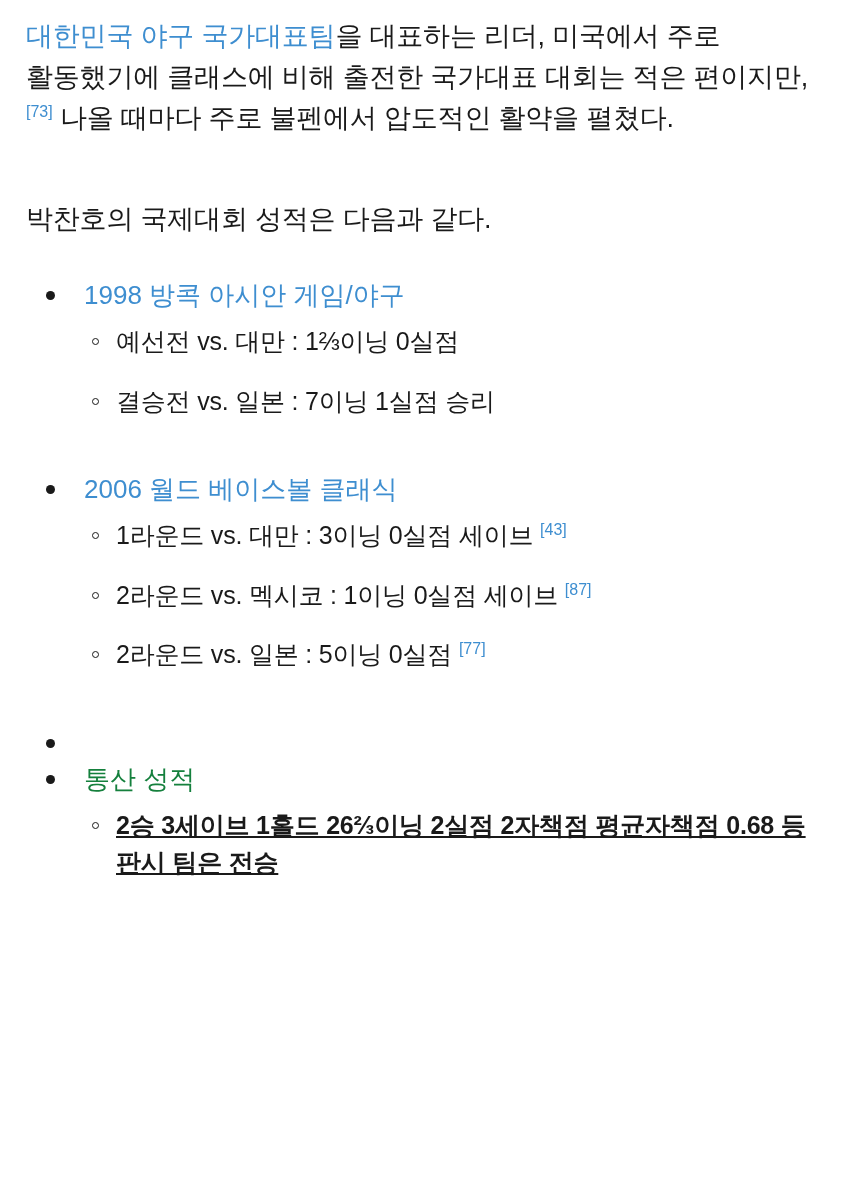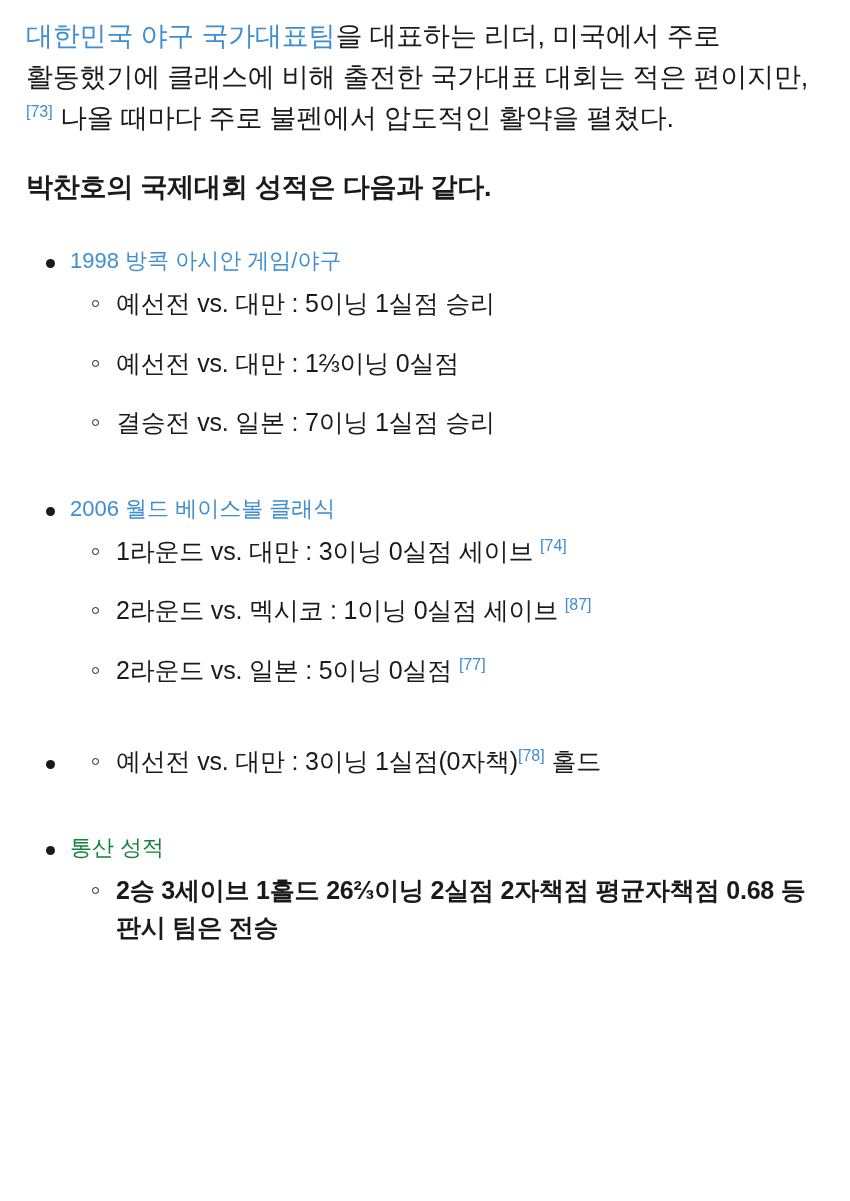--- a/index.html
+++ b/index.html
@@ -20,22 +20,21 @@
     padding: 8px 24px 20px 26px;
   }
   p.para {
     font-size: 27px;
     line-height: 1.52;
     margin: 8px 0 0 0;
     letter-spacing: -0.2px;
     word-break: keep-all;
   }
   p.para.second {
-    margin-top: 28px;
-    font-weight: bold;
+    margin-top: 60px;
   }
   a.link {
     color: #3e8ed0;
     text-decoration: none;
   }
   sup.ref {
     font-size: 16px;
     color: #3e8ed0;
     vertical-align: super;
     line-height: 0;
@@ -54,23 +53,24 @@
     content: "";
     position: absolute;
     left: -24px;
     top: 17px;
     width: 9px;
     height: 9px;
     border-radius: 50%;
     background: #1a1a1a;
   }
   .item1-title {
-    font-size: 22px;
+    font-size: 26px;
     line-height: 1.5;
     padding: 2px 0;
+    margin-left: 14px;
   }
   .item1-title.plain {
     color: #15803d;
   }
   ul.lvl2 {
     list-style: none;
     margin: 6px 0 0 0;
     padding: 0 0 0 46px;
   }
   ul.lvl2 > li.item2 {
@@ -89,20 +89,21 @@
     height: 7px;
     border-radius: 50%;
     border: 1.6px solid #1a1a1a;
     background: transparent;
     box-sizing: border-box;
   }
   li.item2.bold {
     font-weight: bold;
     line-height: 1.6;
     margin-bottom: 0;
+    text-decoration: underline;
   }
   .group-gap {
     height: 26px;
   }
 </style>
 </head>
 <body>
 
 <div class="page">
 
@@ -112,45 +113,41 @@
 
   <p class="para second">박찬호의 국제대회 성적은 다음과 같다.</p>
 
   <ul class="lvl1">
 
     <li class="item1">
       <div class="item1-title">
         <a class="link" href="#">1998 방콕 아시안 게임/야구</a>
       </div>
       <ul class="lvl2">
-        <li class="item2"><span>예선전 vs. 대만 : 5이닝 1실점 승리</span></li>
         <li class="item2"><span>예선전 vs. 대만 : 1⅔이닝 0실점</span></li>
         <li class="item2"><span>결승전 vs. 일본 : 7이닝 1실점 승리</span></li>
       </ul>
     </li>
 
     <div class="group-gap"></div>
 
     <li class="item1">
       <div class="item1-title">
         <a class="link" href="#">2006 월드 베이스볼 클래식</a>
       </div>
       <ul class="lvl2">
-        <li class="item2"><span>1라운드 vs. 대만 : 3이닝 0실점 세이브</span> <sup class="ref">[74]</sup></li>
+        <li class="item2"><span>1라운드 vs. 대만 : 3이닝 0실점 세이브</span> <sup class="ref">[43]</sup></li>
         <li class="item2"><span>2라운드 vs. 멕시코 : 1이닝 0실점 세이브</span> <sup class="ref">[87]</sup></li>
         <li class="item2"><span>2라운드 vs. 일본 : 5이닝 0실점</span> <sup class="ref">[77]</sup></li>
       </ul>
     </li>
 
     <div class="group-gap"></div>
 
     <li class="item1">
-      <ul class="lvl2">
-        <li class="item2"><span>예선전 vs. 대만 : 3이닝 1실점(0자책)</span><sup class="ref">[78]</sup><span> 홀드</span></li>
-      </ul>
     </li>
 
     <div class="group-gap"></div>
 
     <li class="item1">
       <div class="item1-title plain">통산 성적</div>
       <ul class="lvl2">
         <li class="item2 bold"><span>2승 3세이브 1홀드 26⅔이닝 2실점 2자책점 평균자책점 0.68 등판시 팀은 전승</span></li>
       </ul>
     </li>

